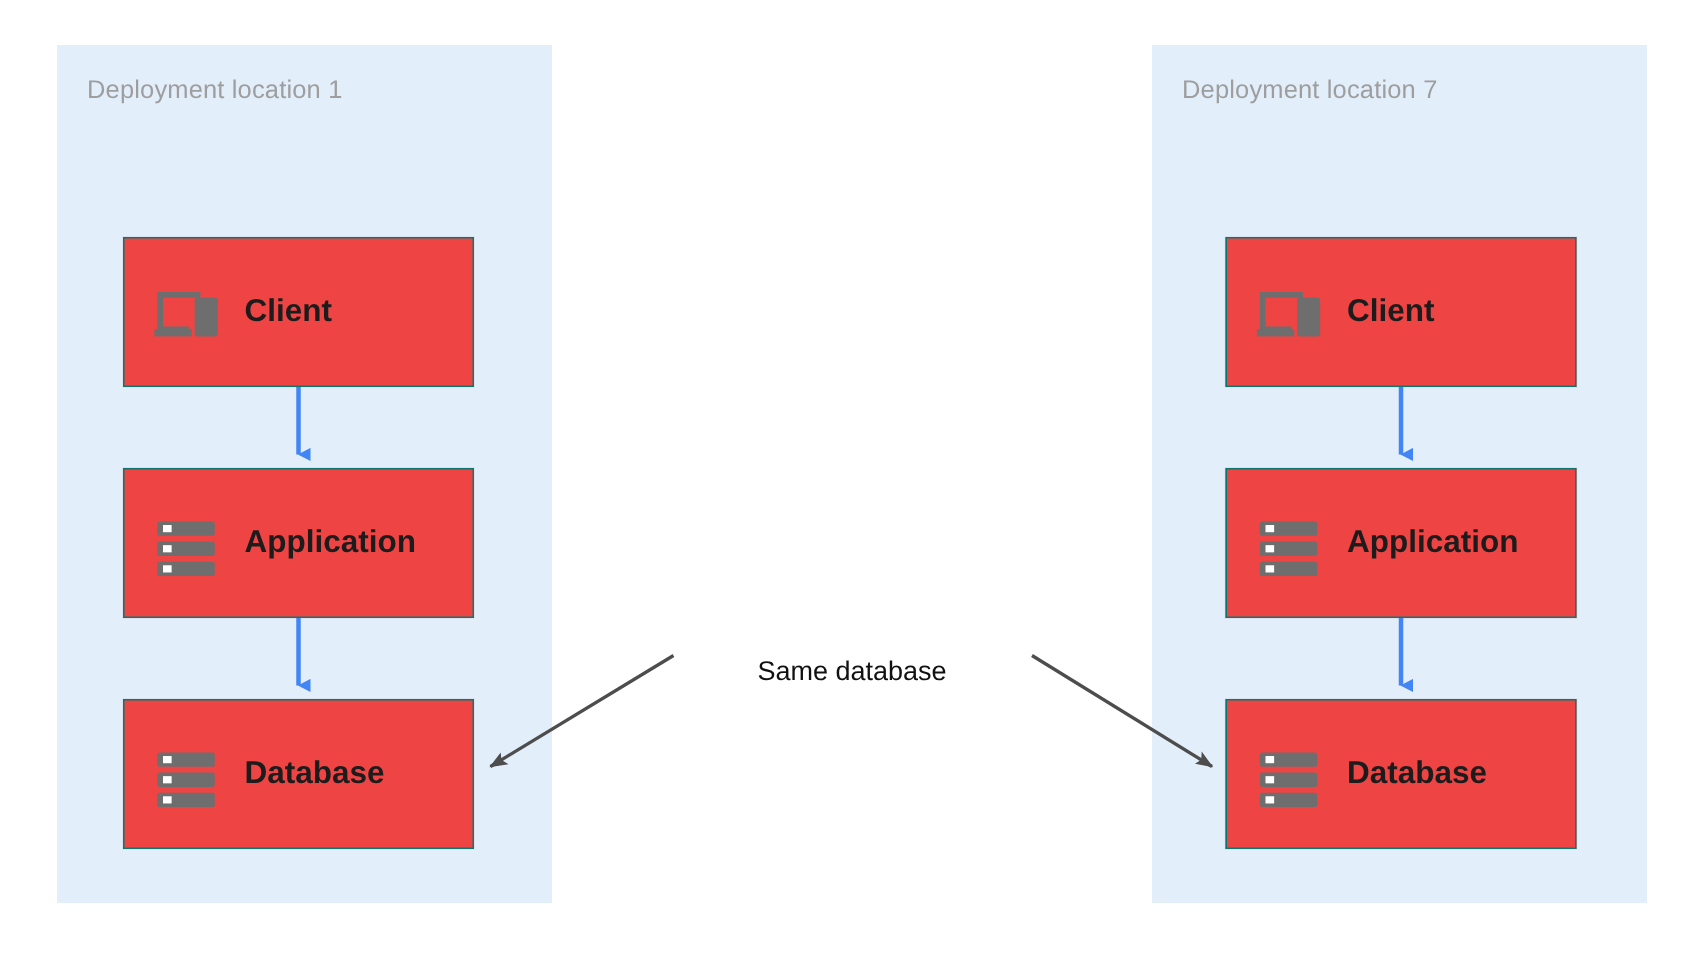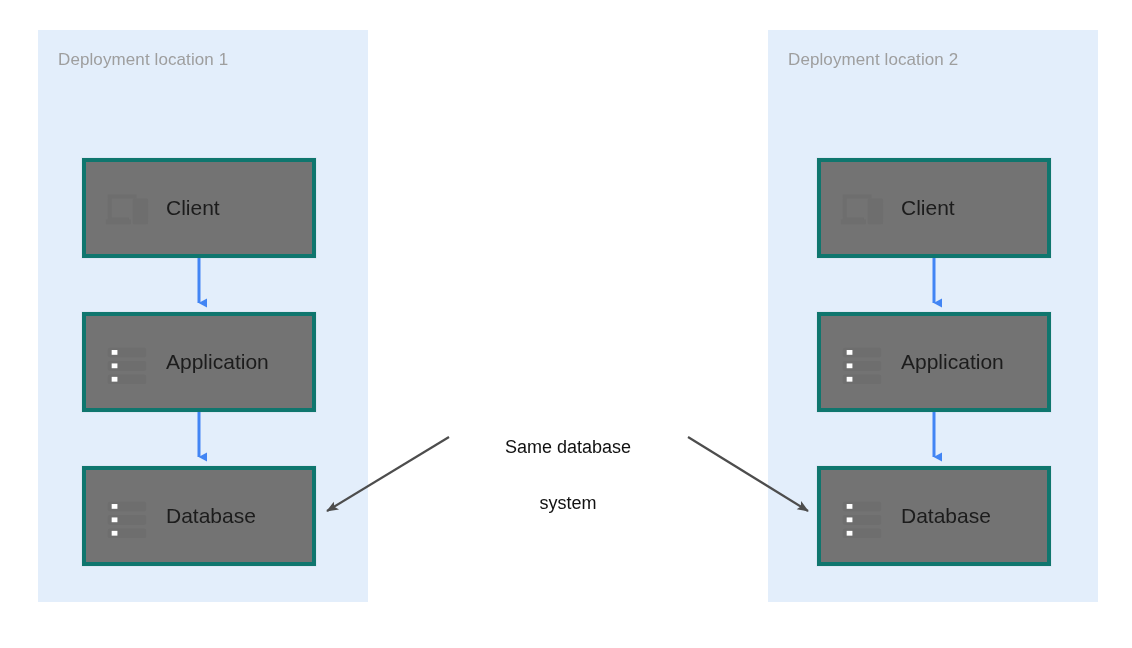--- a/index.html
+++ b/index.html
@@ -34,26 +34,27 @@
     top: 20px;
     font-size: 17px;
     color: #9e9e9e;
     letter-spacing: 0.1px;
     white-space: nowrap;
   }
 
   
   .node {
     position: absolute;
-    background: #737373;
-    border: 4px solid #0f766e;
+    background: #ef4444;
+    border: 1px solid #0f766e;
     box-sizing: border-box;
     display: flex;
     align-items: center;
     box-shadow: 0 0 0 0.5px rgba(190,198,208,0.35);
+    font-weight: bold;
   }
   .node-icon {
     width: 46px;
     height: 46px;
     margin-left: 18px;
     flex: none;
     display: block;
   }
   .node-label {
     font-size: 21px;
@@ -118,21 +119,21 @@
       <rect x="8" y="11.5" width="6" height="5" fill="#ffffff"></rect>
       <rect x="4" y="23" width="40" height="10" rx="2" fill="#6e6e6e"></rect>
       <rect x="8" y="25.5" width="6" height="5" fill="#ffffff"></rect>
       <rect x="4" y="37" width="40" height="10" rx="2" fill="#6e6e6e"></rect>
       <rect x="8" y="39.5" width="6" height="5" fill="#ffffff"></rect>
     </svg>
     <span class="node-label">Database</span>
   </div>
 
   <div class="zone" style="left:768px; top:30px; width:330px; height:572px;">
-    <div class="zone-title">Deployment location 2</div>
+    <div class="zone-title">Deployment location 7</div>
   </div>
 
   <div class="node" style="left:817px; top:158px; width:234px; height:100px;">
     <svg class="node-icon" viewBox="0 0 48 48">
       <path fill="#6e6e6e" d="M4 10 h30 v4 H8 v20 h18 v4 H4 Z"></path>
       <rect x="2" y="36" width="26" height="5" fill="#6e6e6e"></rect>
       <path fill="#6e6e6e" d="M32 14 h12 a2 2 0 0 1 2 2 v23 a2 2 0 0 1 -2 2 h-12 a2 2 0 0 1 -2 -2 v-23 a2 2 0 0 1 2 -2 Z
                               M34 19 h8 v17 h-8 Z"></path>
     </svg>
     <span class="node-label">Client</span>
@@ -180,16 +181,15 @@
 
     <line x1="934" y1="412" x2="934" y2="457" stroke="#4285f4" stroke-width="3" marker-end="url(#blue-arrow)"></line>
 
     <line x1="449" y1="437" x2="327" y2="511" stroke="#4d4d4d" stroke-width="2.2" marker-end="url(#gray-arrow)"></line>
 
     <line x1="688" y1="437" x2="808" y2="511" stroke="#4d4d4d" stroke-width="2.2" marker-end="url(#gray-arrow)"></line>
   </svg>
 
   <div class="annotation" style="left:448px; top:405px; width:240px;">
     <div>Same database</div>
-    <div>system</div>
   </div>
 
 </div>
 
 </body></html>

